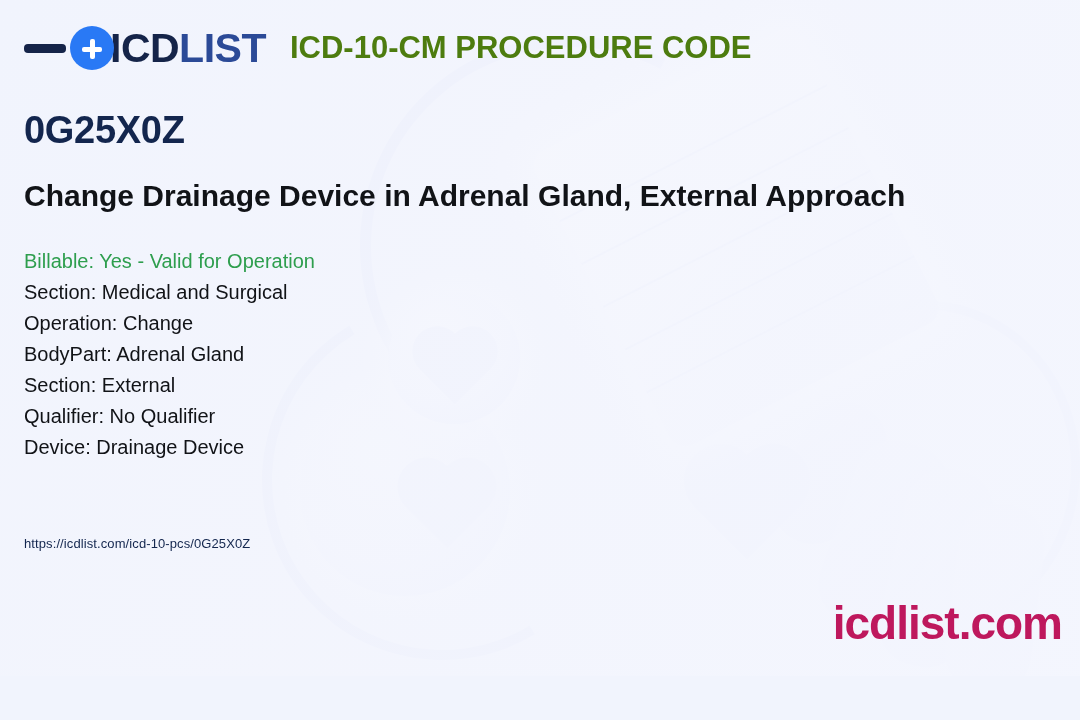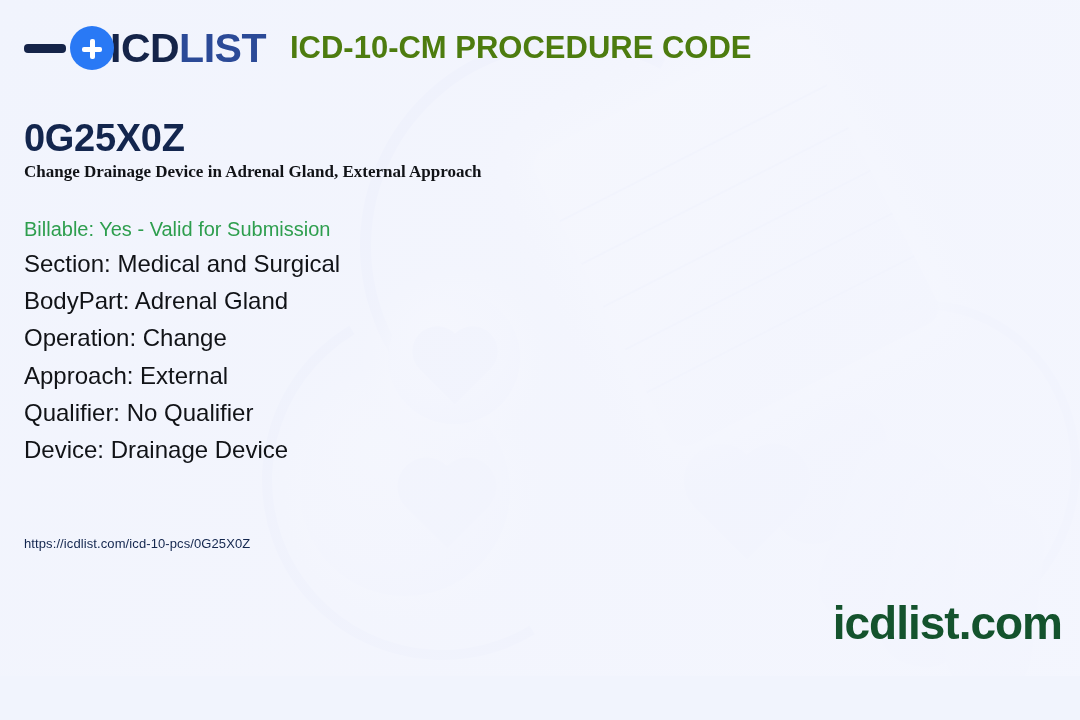--- a/index.html
+++ b/index.html
@@ -172,63 +172,62 @@
     font-size:31px;
     font-weight:bold;
     color:#4d7c0f;
     letter-spacing:0px;
     white-space:nowrap;
   }
 
   
   .content {
     position:absolute;
-    left:24px; top:116px;
+    left:24px; top:108px;
     width:900px;
   }
   .code {
     font-size:38px;
     font-weight:bold;
     color:#13264e;
     letter-spacing:-0.3px;
     line-height:1.18;
   }
   .description {
-    font-size:17px;
+    font-size:30px;
     font-weight:bold;
     color:#111317;
-    margin-top:0;
+    margin-top:24px;
     line-height:1.25;
-    font-family:Liberation Serif, serif;
   }
   .billable {
     font-size:20px;
     color:#2e9e4e;
     margin-top:32px;
     line-height:1.55;
   }
   .detail-list { margin-top:0; }
   .detail-line {
-    font-size:24px;
+    font-size:20px;
     color:#111317;
     line-height:1.55;
   }
   .source-url {
     position:absolute;
     left:24px; top:536px;
     font-size:13px;
     color:#13264e;
     letter-spacing:0.1px;
   }
   .footer-brand {
     position:absolute;
     right:18px; bottom:26px;
     font-size:46px;
     font-weight:bold;
-    color:#14532d;
+    color:#be185d;
     letter-spacing:-1px;
   }
 </style>
 </head>
 <body>
 
 <div class="card">
 
   <div class="bg-photo">
     <div class="tube tube-a"></div>
@@ -261,26 +260,26 @@
         <span class="plus-v"></span>
       </div>
       <div class="logo-word"><span class="icd">ICD</span><span class="list">LIST</span></div>
     </div>
     <div class="header-title">ICD-10-CM PROCEDURE CODE</div>
   </div>
 
   <div class="content">
     <div class="code">0G25X0Z</div>
     <div class="description">Change Drainage Device in Adrenal Gland, External Approach</div>
-    <div class="billable">Billable: Yes - Valid for Submission</div>
+    <div class="billable">Billable: Yes - Valid for Operation</div>
     <div class="detail-list">
       <div class="detail-line">Section: Medical and Surgical</div>
+      <div class="detail-line">Operation: Change</div>
       <div class="detail-line">BodyPart: Adrenal Gland</div>
-      <div class="detail-line">Operation: Change</div>
-      <div class="detail-line">Approach: External</div>
+      <div class="detail-line">Section: External</div>
       <div class="detail-line">Qualifier: No Qualifier</div>
       <div class="detail-line">Device: Drainage Device</div>
     </div>
   </div>
 
   <div class="source-url">https://icdlist.com/icd-10-pcs/0G25X0Z</div>
 
   <div class="footer-brand">icdlist.com</div>
 
 </div>

